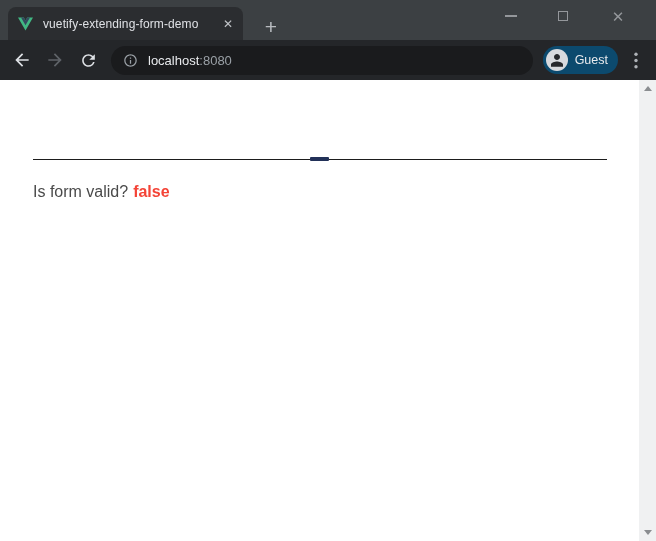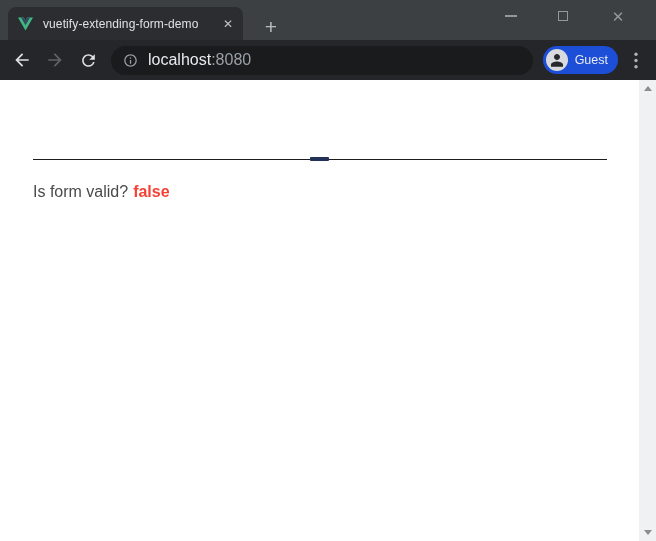--- a/index.html
+++ b/index.html
@@ -25,23 +25,23 @@
   .ic-max{width:10px;height:10px;border:1.5px solid #94979b;box-sizing:border-box;}
   .ic-x{color:#94979b;font-size:15px;line-height:1;}
 
   
   .toolbar{height:40px;background:#242629;display:flex;align-items:center;padding:0 8px;
     box-sizing:border-box;flex:0 0 auto;}
   .navbtn{width:28px;height:28px;display:flex;align-items:center;justify-content:center;flex:0 0 auto;
     margin-right:5px;}
   .omnibox{flex:1;height:29px;background:#1a1b1d;border-radius:15px;display:flex;align-items:center;
     padding:0 12px;margin:0 10px 0 4px;box-sizing:border-box;min-width:0;}
-  .omnibox .url{margin-left:10px;font-size:16px;color:#e8eaed;white-space:nowrap;}
+  .omnibox .url{margin-left:10px;font-size:13px;color:#e8eaed;white-space:nowrap;}
   .omnibox .url .port{color:#9aa0a6;}
-  .chip{height:28px;background:#1d4ed8;border-radius:14px;display:flex;align-items:center;
+  .chip{height:28px;background:#0c4a6e;border-radius:14px;display:flex;align-items:center;
     padding:0 10px 0 3px;flex:0 0 auto;}
   .chip .avatar{width:22px;height:22px;border-radius:50%;background:#d8dade;display:flex;
     align-items:center;justify-content:center;overflow:hidden;}
   .chip .pname{margin-left:7px;font-size:12.5px;color:#e8eaed;}
   .menubtn{width:24px;height:28px;display:flex;align-items:center;justify-content:center;
     margin-left:6px;flex:0 0 auto;}
 
   
   .content{flex:1;background:#ffffff;position:relative;overflow:hidden;}
   .field{position:absolute;left:33px;top:40px;width:574px;height:40px;}

